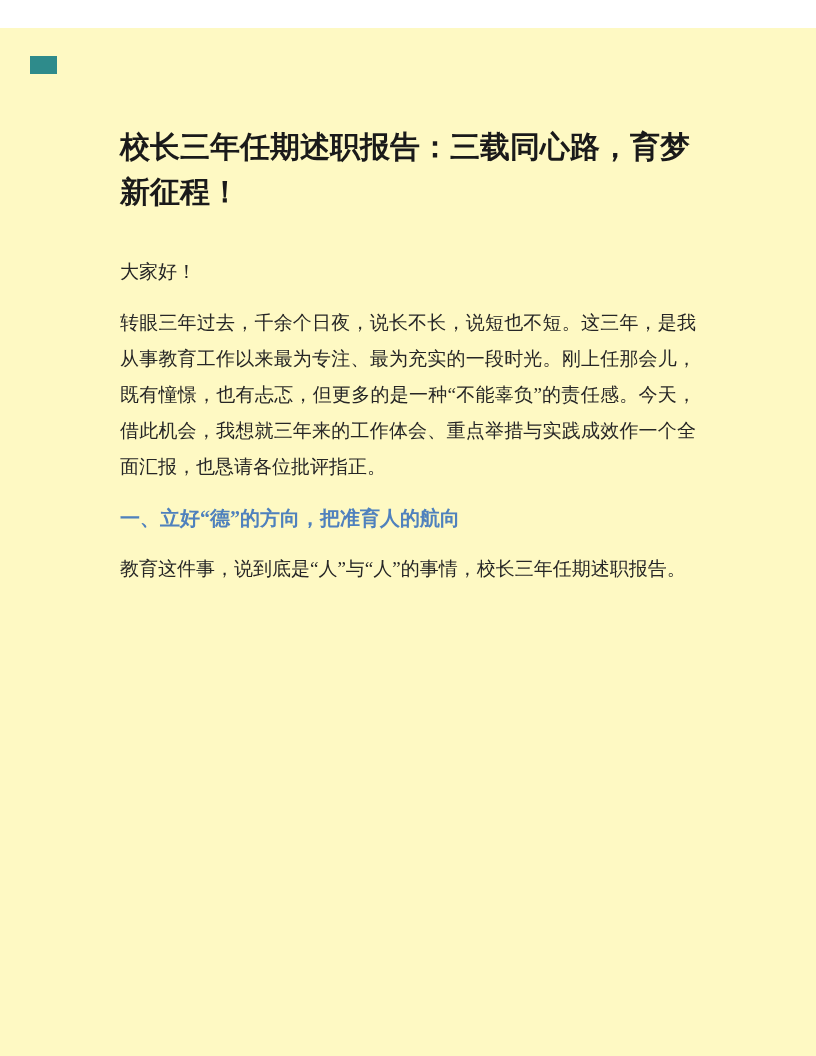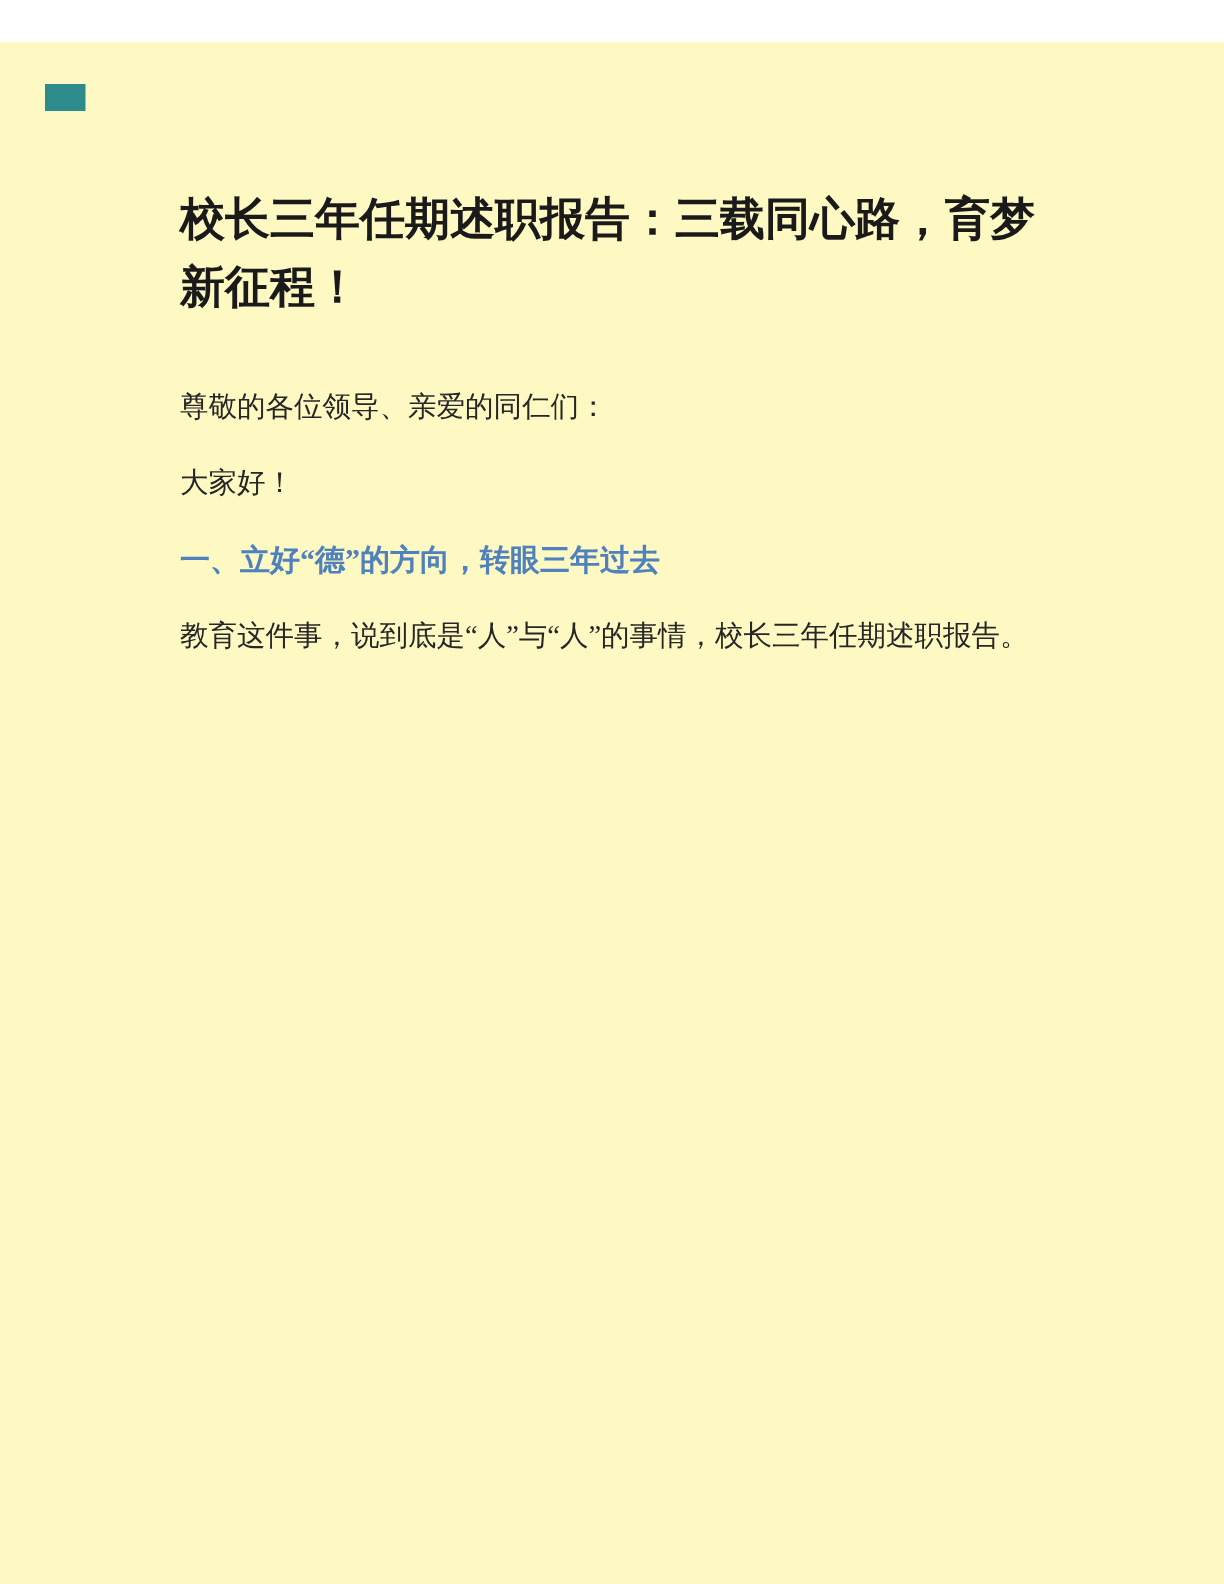--- a/index.html
+++ b/index.html
@@ -55,19 +55,19 @@
   }
 </style>
 </head>
 <body>
 
 <div class="page">
   <div class="corner-marker" style="background: rgb(46, 139, 139);"></div>
   <div class="content">
     <h1 class="doc-title">校长三年任期述职报告：三载同心路，育梦新征程！</h1>
     <div class="doc-body" id="doc-body">
-        <p class="body">尊敬的各位领导、亲爱的同仁们：</p>
         <p class="body">大家好！</p>
-        <h2 class="heading" style="color: rgb(79, 129, 189);">一、立好“德”的方向，转眼三年过去</h2>
+        <p class="body">转眼三年过去，千余个日夜，说长不长，说短也不短。这三年，是我从事教育工作以来最为专注、最为充实的一段时光。刚上任那会儿，既有憧憬，也有忐忑，但更多的是一种“不能辜负”的责任感。今天，借此机会，我想就三年来的工作体会、重点举措与实践成效作一个全面汇报，也恳请各位批评指正。</p>
+        <h2 class="heading" style="color: rgb(79, 129, 189);">一、立好“德”的方向，把准育人的航向</h2>
         <p class="body">教育这件事，说到底是“人”与“人”的事情，校长三年任期述职报告。</p>
       </div>
   </div>
 </div>
 
 </body></html>

